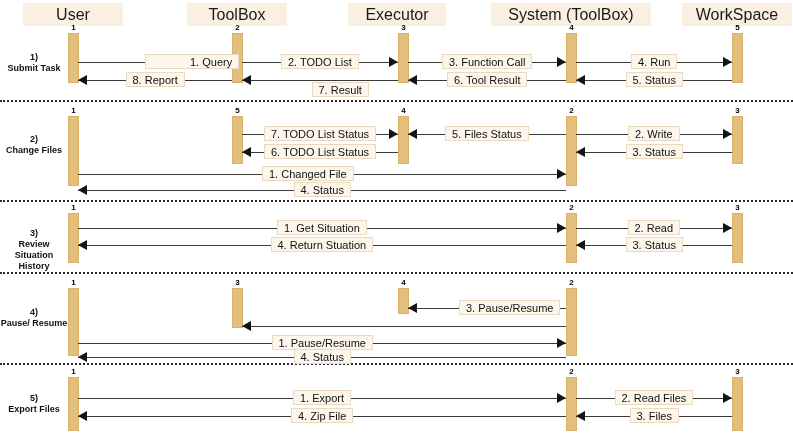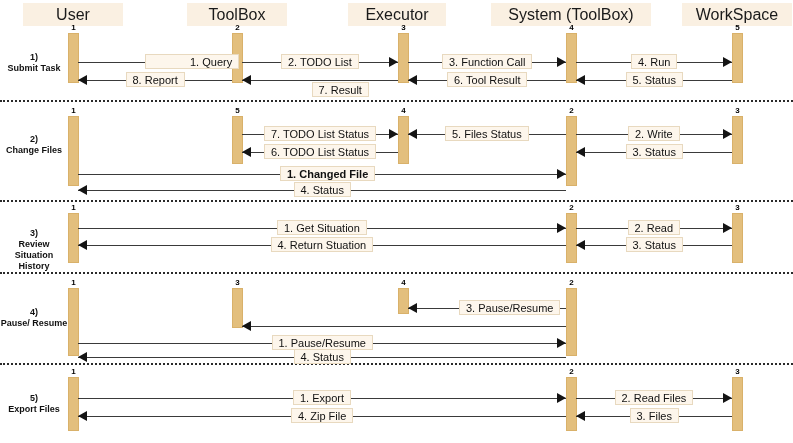--- a/index.html
+++ b/index.html
@@ -193,21 +193,21 @@
     <div class="arrow r" style="top: 129px; left: 723px;"></div>
     <div class="msg" style="top: 126px; left: 628px;">2. Write</div>
     <div class="line" style="left: 576px; top: 152px; width: 156px;"></div>
     <div class="arrow l" style="top: 147px; left: 576px;"></div>
     <div class="msg" style="top: 144px; left: 625.5px;">3. Status</div>
     <div class="line" style="left: 242px; top: 152px; width: 156px;"></div>
     <div class="arrow l" style="top: 147px; left: 242px;"></div>
     <div class="msg" style="top: 144px; left: 264px;">6. TODO List Status</div>
     <div class="line" style="left: 78px; top: 174px; width: 488px;"></div>
     <div class="arrow r" style="top: 169px; left: 557px;"></div>
-    <div class="msg" style="top: 166px; left: 280px; font-weight: bold;">1. Changed File</div>
+    <div class="msg" style="top: 166px; left: 262px;">1. Changed File</div>
     <div class="line" style="left: 78px; top: 190px; width: 488px;"></div>
     <div class="arrow l" style="top: 185px; left: 78px;"></div>
     <div class="msg" style="top: 182px; left: 293.5px;">4. Status</div>
     <div class="line" style="left: 78px; top: 228px; width: 488px;"></div>
     <div class="arrow r" style="top: 223px; left: 557px;"></div>
     <div class="msg" style="top: 220px; left: 277px;">1. Get Situation</div>
     <div class="line" style="left: 576px; top: 228px; width: 156px;"></div>
     <div class="arrow r" style="top: 223px; left: 723px;"></div>
     <div class="msg" style="top: 220px; left: 627.5px;">2. Read</div>
     <div class="line" style="left: 576px; top: 245px; width: 156px;"></div>

